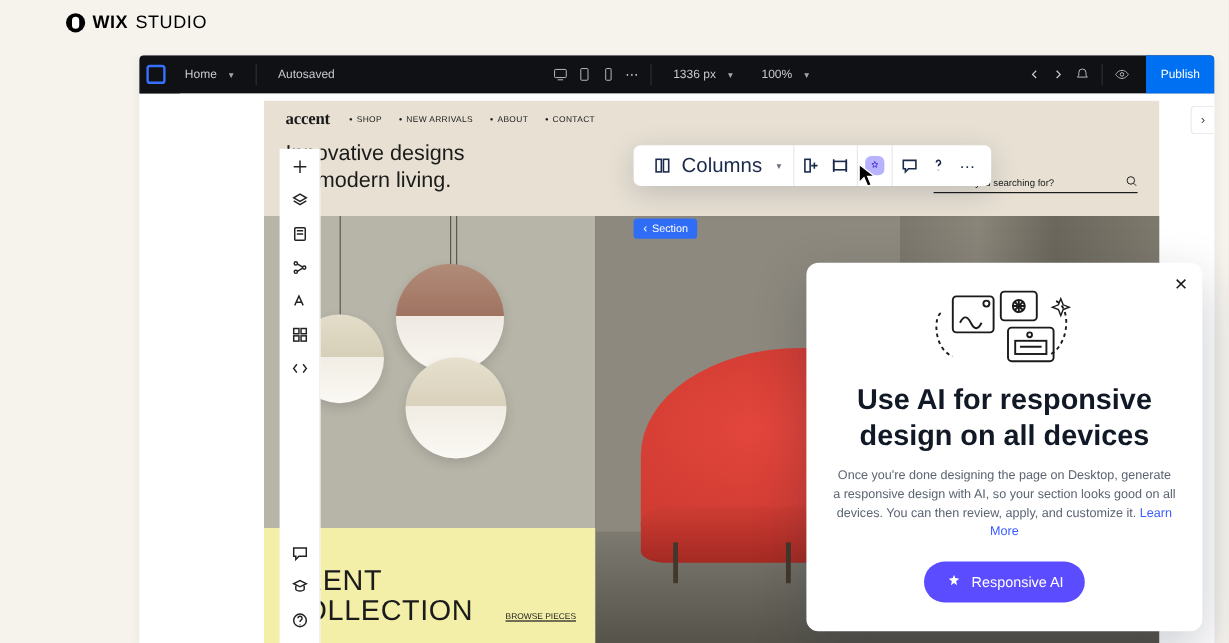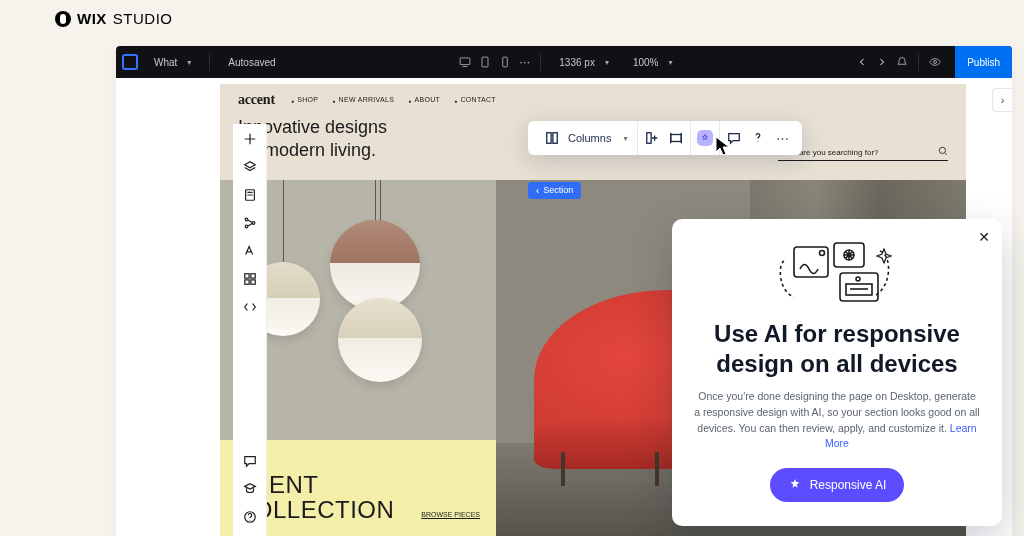--- a/index.html
+++ b/index.html
@@ -54,21 +54,21 @@
   .chair { position:absolute; left:8%; bottom:14%; width:72%; height:60%;}
   .chair .back { position:absolute; left:0; top:8%; width:82%; height:70%; background:radial-gradient(120% 140% at 35% 45%, #e3463c 0%, #c8372e 60%, #a22a23 100%); border-radius: 48% 48% 14% 0 / 60% 60% 10% 0;}
   .chair .seat { position:absolute; left:0; bottom:8%; width:82%; height:22%; background:linear-gradient(180deg,#cf3c33 0%, #a42a23 100%); border-radius: 8% 20% 8% 8% / 30% 60% 20% 20%;}
   .chair .leg { position:absolute; bottom:0; width:4px; height:16%; background:#43372c;}
   .chair .l1{left:8%;} .chair .l2{left:36%;} .chair .l3{left:62%;}
   .caption { position:absolute; left:37%; bottom:0; padding:8px 12px; color:#f3f3f0;}
   .caption .k { font-size:7px; opacity:.9;}
   .caption .v { font-size:11px;}
   
   .edit-toolbar { position:absolute; top: 43px; left: 378px; height:34px; background:#fff; border-radius:6px; box-shadow:0 6px 24px rgba(14,30,62,.18); display:flex; align-items:center; padding:0 6px; gap:0; z-index:8;}
-  .edit-toolbar .seg { display:flex; align-items:center; gap:6px; padding:0 10px; height:100%; font-size:11px; color:#1a2a4a;}
+  .edit-toolbar .seg { display:flex; align-items:center; gap:6px; padding:0 10px; height:100%; font-size:17px; color:#1a2a4a;}
   .edit-toolbar .seg.lab { gap:8px; border-right:1px solid #e6e8ee;}
   .edit-toolbar .seg.lab::after { content:"▾"; font-size:8px; color:#6b7280; margin-left:4px;}
   .edit-toolbar .ic { width:16px; height:16px; display:flex; align-items:center; justify-content:center;}
   .edit-toolbar .ic svg { width:14px; height:14px; stroke:#1a2a4a; fill:none; stroke-width:1.5;}
   .edit-toolbar .group { display:flex; align-items:center; gap:8px; padding:0 6px; border-right:1px solid #e6e8ee; height:100%;}
   .edit-toolbar .hot { background:#b8b3ff; border-radius:5px; padding:4px;}
   .edit-toolbar .hot svg { stroke:#4b2ee0;}
   .section-chip { position:absolute; top:83px; left:378px; background:#2f6df6; color:#fff; font-size:9px; padding:3px 8px; border-radius:3px; display:flex; align-items:flex-start; gap:4px; z-index:8;margin-top:21px;}
   .section-chip::before{content:"‹"; font-size:10px;}
   .cursor { position:absolute; top:58px; left:565px; z-index:9; width:16px; height:20px;}
@@ -89,21 +89,21 @@
 <div class="brand">
   <span class="logo"></span>
   <span>WIX</span>
     <span class="light">STUDIO</span>
 </div>
 
 <div class="editor">
   <div class="topbar">
     <span class="apple-circle"></span>
     <span class="pill caret">
-        <span>What</span>
+        <span>Home</span>
       </span>
     <span class="divider"></span>
     <span class="pill">
         <span>Autosaved</span>
       </span>
     <span class="spacer"></span>
     <span class="dev">
       <span class="ico"><svg viewBox="0 0 16 16">
             <rect x="1.5" y="2.5" width="13" height="9" rx="1" fill="none" stroke="#c7c9cf"></rect>
             <path d="M5 14h6" stroke="#c7c9cf"></path>

